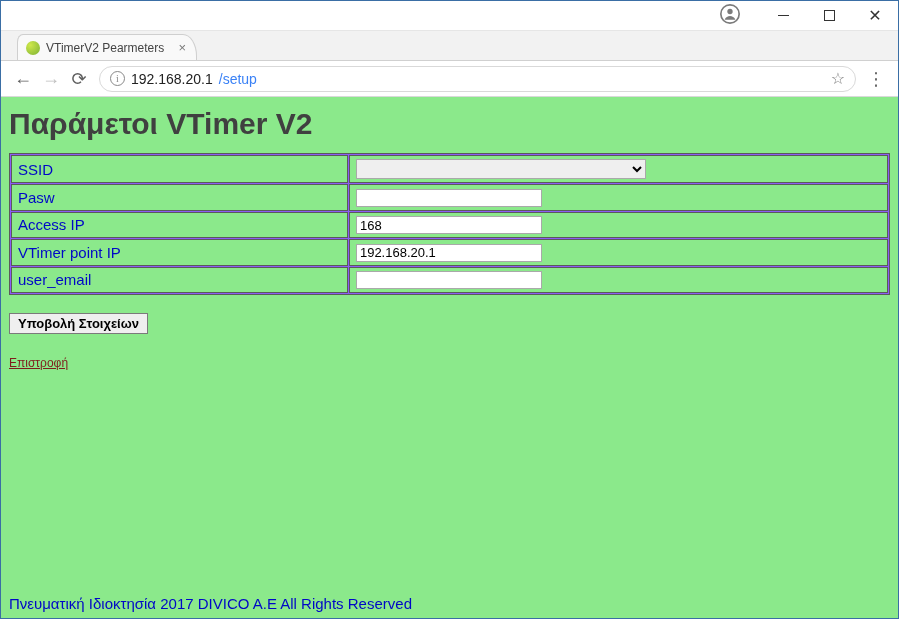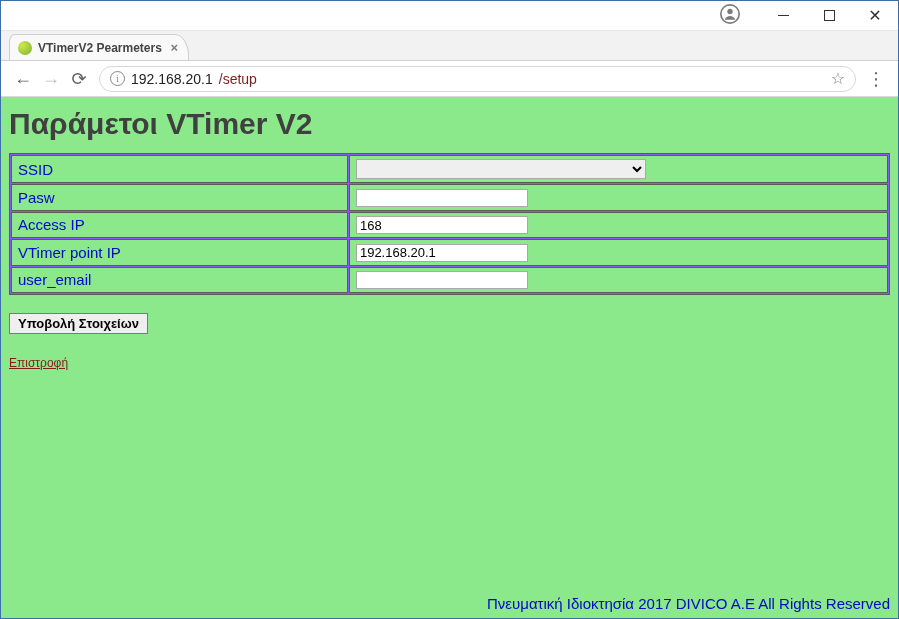--- a/index.html
+++ b/index.html
@@ -29,23 +29,22 @@
   .user-svg { width:20px; height:20px; fill:#7b7b7b; }
   .min-line { width:11px; height:1px; background:#333; display:block; }
   .max-box { width:11px; height:11px; border:1px solid #333; display:block; }
   .close-x { font-size:16px; line-height:1; }
 
   
   .tabstrip {
     height:30px;
     background:#f2f2f2;
     display:flex; align-items:flex-end;
-    padding-left:8px;
+    padding-left:16px;
     border-bottom:1px solid #d0d0d0;
-    font-weight:bold;
   }
   .tab {
     display:flex; align-items:center;
     background:#f9f9f9;
     border:1px solid #cfcfcf;
     border-bottom:none;
     border-top-left-radius:6px 8px;
     border-top-right-radius:14px 22px;
     padding:4px 10px 4px 8px;
     font-size:12px; color:#444;
@@ -84,21 +83,21 @@
     gap:6px;
     font-size:14px; color:#555;
     margin:0 6px;
   }
   .info-icon {
     width:15px; height:15px; border:1px solid #888; border-radius:50%;
     display:inline-flex; align-items:center; justify-content:center;
     font-size:10px; color:#888; font-family:serif;
   }
   .url-host { color:#222; }
-  .url-path { color:#7f1d1d; }
+  .url-path { color:#3b82f6; }
   .star { color:#7a7a7a; font-size:16px; margin-left:auto; }
   .menu-dots { width:28px; text-align:center; color:#606060; font-size:18px; }
 
   
   .page {
     flex:1;
     background:#8be98b;
     padding:6px 8px 4px 8px;
     display:flex; flex-direction:column;
     overflow:hidden;
@@ -124,21 +123,21 @@
     color:#0007c7;
     height:24px;
   }
   table.params td.label-cell { width:190px; }
   table.params td.input-cell { width:300px; }
   select.ssid {
     width:290px; height:20px; font-size:13px;
     border:1px solid #a9a9a9; background:#efefef;
   }
   input.txt {
-    width:172px; height:18px;
+    width:186px; height:18px;
     border:1px solid #a9a9a9;
     font-size:13px; padding:1px 3px;
     font-family:Arial, Helvetica, sans-serif;
   }
   .submit-wrap { margin-top:18px; }
   .submit-btn {
     font-size:13px;
     padding:2px 8px;
     background:#efefef;
     border:1px solid #7a7a7a;
@@ -147,21 +146,21 @@
   }
   .back-link {
     margin-top:22px;
     color:#7f1d1d;
     text-decoration:underline;
     font-size:12px;
     width:fit-content;
     cursor:pointer;
   }
   .footer {
-    text-align:right;
+    text-align:left;
     color:#0007c7;
     font-size:15px;
     margin-top:auto;
     padding-bottom:2px;
   }
 </style>
 </head>
 <body>
 
 <div class="window">

